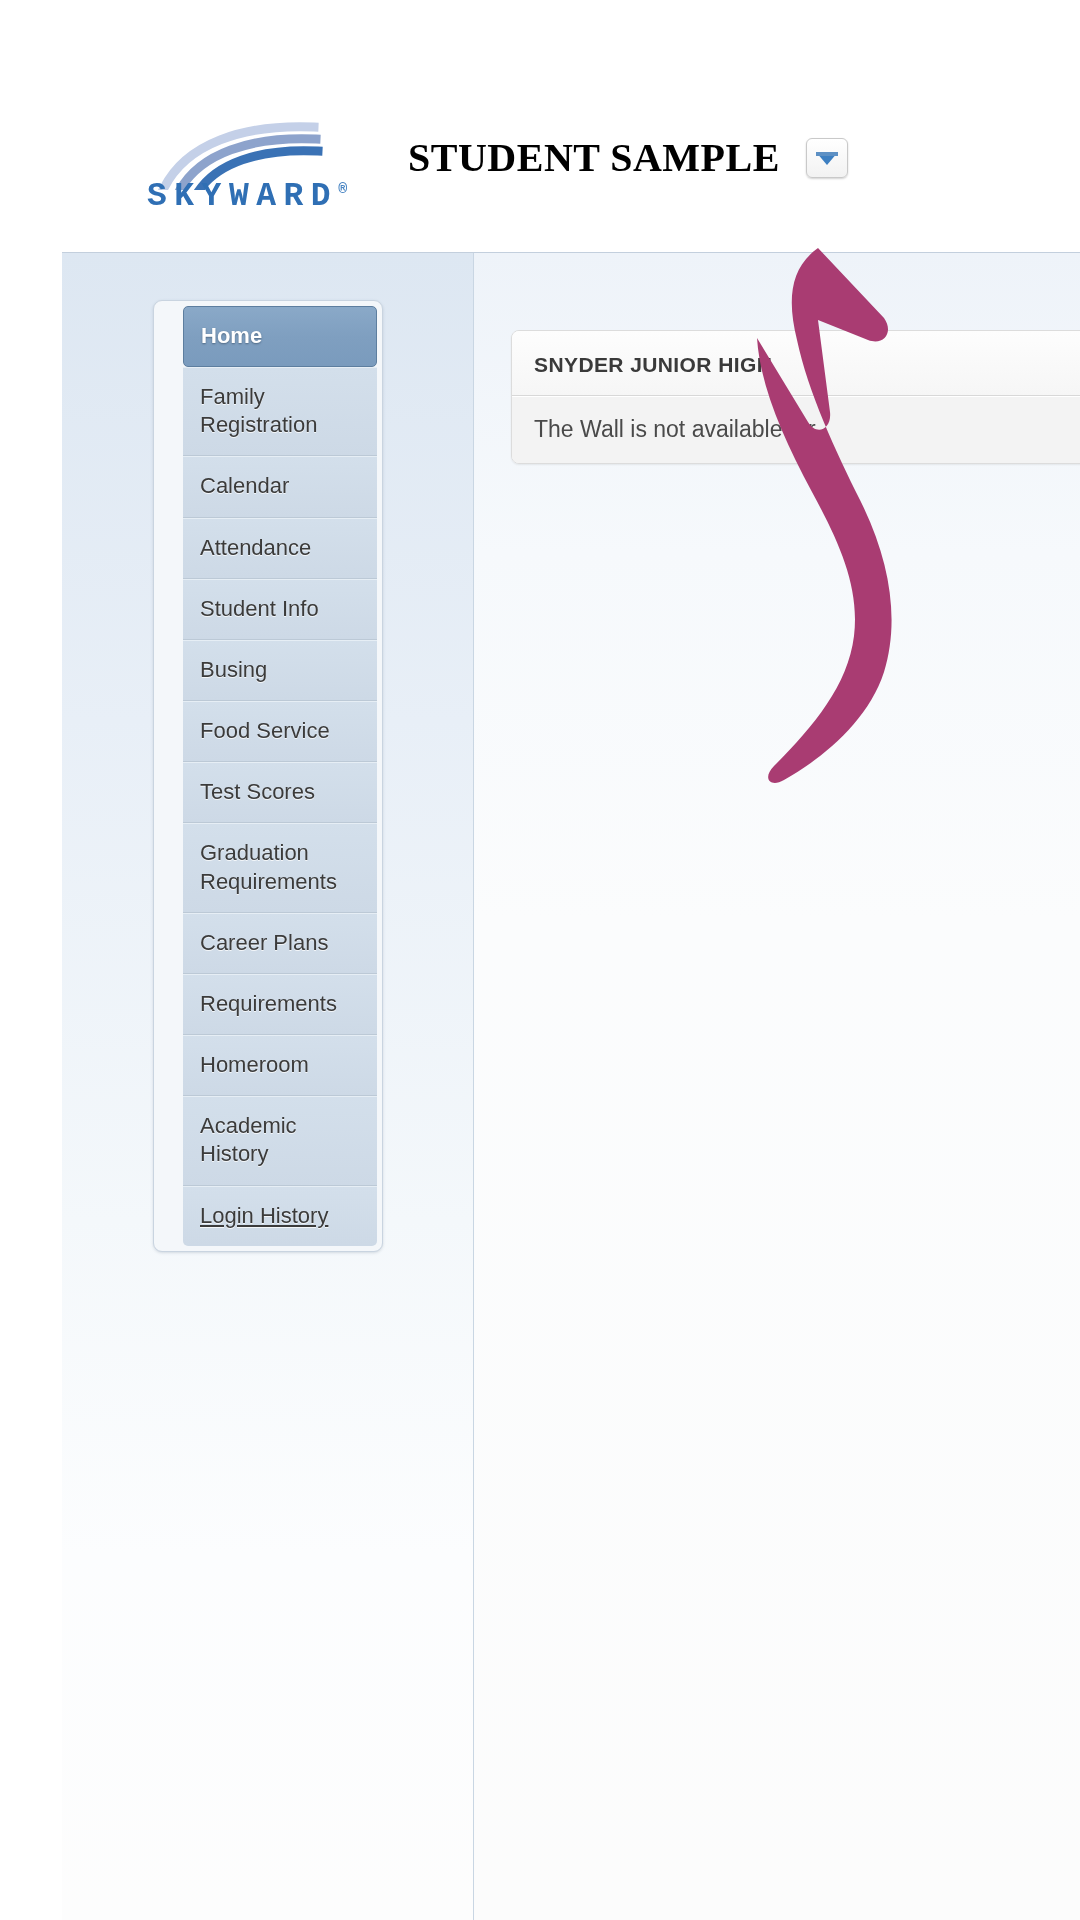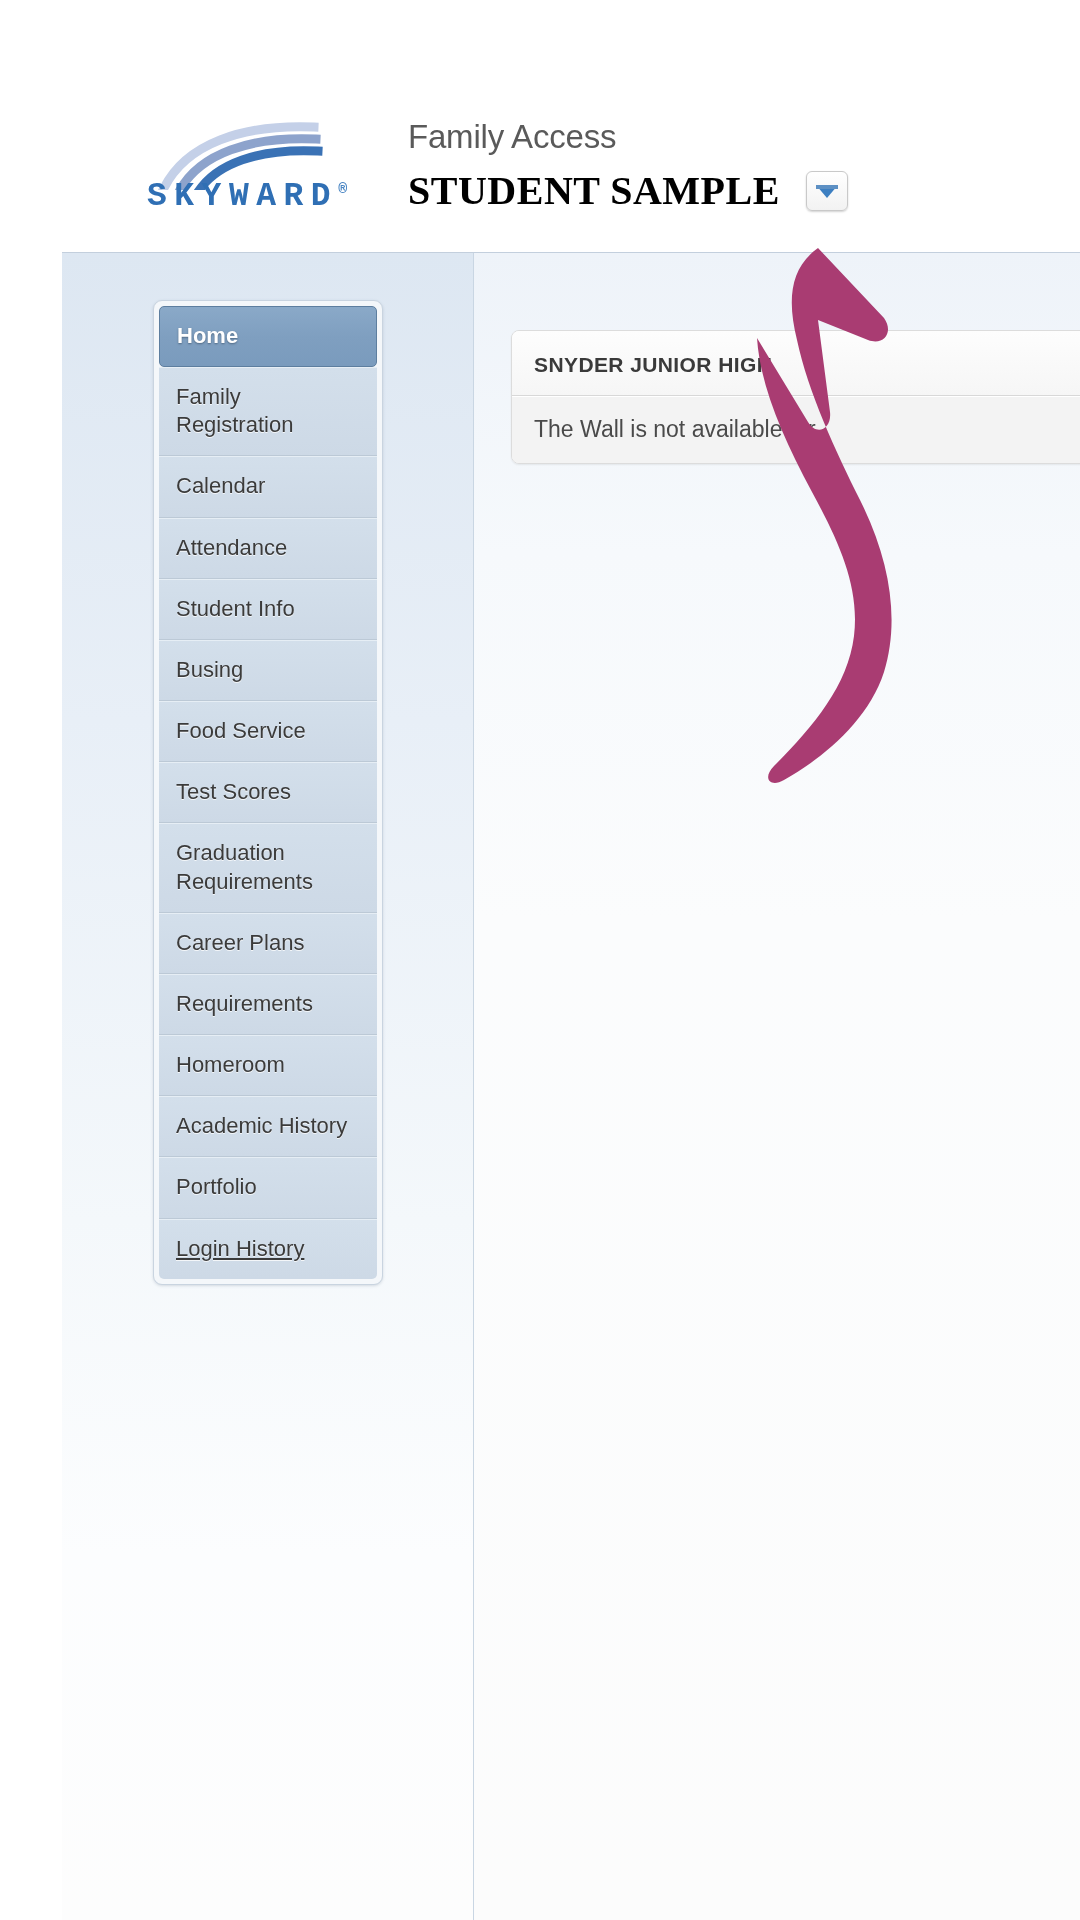--- a/index.html
+++ b/index.html
@@ -159,20 +159,21 @@
     font-family: "Liberation Sans", sans-serif;
     font-size: 22px;
     color: #3b3b3b;
     padding: 15px 17px 16px 17px;
     line-height: 1.28;
     background: linear-gradient(180deg, #d3dfeb 0%, #cdd9e6 100%);
     border-bottom: 1px solid #bcc9d6;
     border-top: 1px solid #e6eef5;
     text-shadow: 0 1px 0 rgba(255,255,255,0.75);
     box-sizing: border-box;
+    margin-left: 24px;
   }
   .menu-item:first-child {
     border-radius: 5px 5px 0 0;
   }
   .menu-item:last-child {
     border-bottom: none;
     border-radius: 0 0 5px 5px;
     text-decoration: underline;
   }
   .menu-item.active {
@@ -235,21 +236,20 @@
     <div class="logo-block">
       <svg class="logo-arcs" viewBox="0 0 215 72">
         <path d="M18 70 C40 26 96 6 168 9" fill="none" stroke="#c4d0e8" stroke-width="9" stroke-linecap="square"></path>
         <path d="M34 72 C54 36 104 18 170 21" fill="none" stroke="#8da3cc" stroke-width="9" stroke-linecap="square"></path>
         <path d="M52 74 C70 46 112 30 172 33" fill="none" stroke="#3a72b5" stroke-width="9" stroke-linecap="square"></path>
       </svg>
       <div class="logo-word"><span>SKYWARD</span><span class="logo-reg">®</span></div>
     </div>
 
     <div class="title-block">
-      <div class="family-access">Family Access</div>
       <div class="student-row">
         <div class="student-name">STUDENT SAMPLE</div>
         <div class="student-dropdown">
           <span class="dd-tri"></span>
         </div>
       </div>
     </div>
 
   </div>
 
@@ -263,21 +263,20 @@
           <div class="menu-item"><span>Attendance</span></div>
           <div class="menu-item"><span>Student Info</span></div>
           <div class="menu-item"><span>Busing</span></div>
           <div class="menu-item"><span>Food Service</span></div>
           <div class="menu-item"><span>Test Scores</span></div>
           <div class="menu-item"><span>Graduation Requirements</span></div>
           <div class="menu-item"><span>Career Plans</span></div>
           <div class="menu-item"><span>Requirements</span></div>
           <div class="menu-item"><span>Homeroom</span></div>
           <div class="menu-item"><span>Academic History</span></div>
-          <div class="menu-item"><span>Portfolio</span></div>
           <div class="menu-item"><span>Login History</span></div>
         </div>
     </div>
 
     <div class="content-column">
       <div class="panel">
         <div class="panel-head">SNYDER JUNIOR HIGH</div>
         <div class="panel-body">The Wall is not available for</div>
       </div>
     </div>

